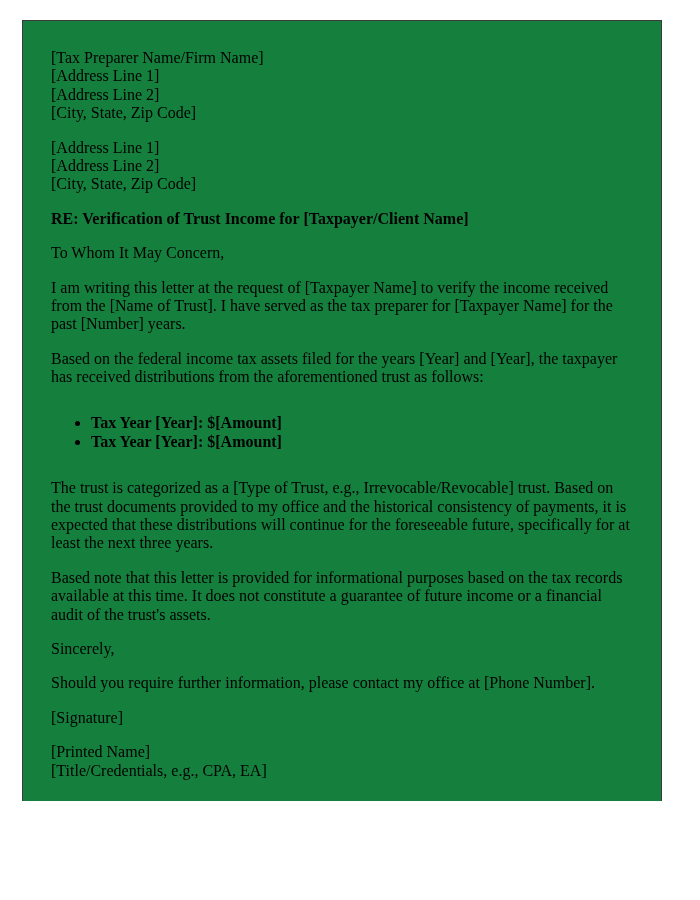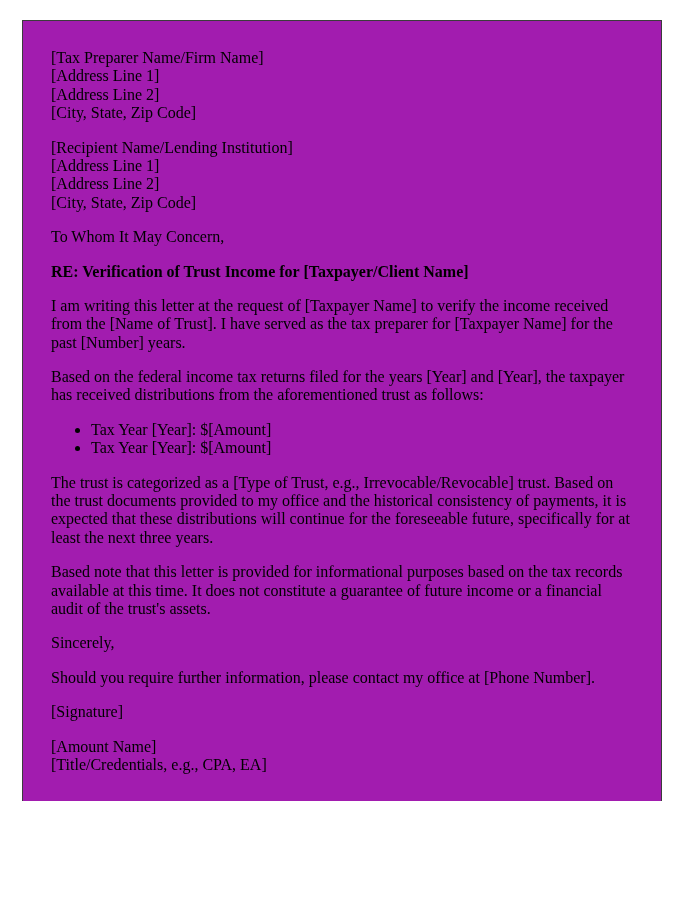--- a/index.html
+++ b/index.html
@@ -17,78 +17,78 @@
   }
   .letter {
     box-sizing: border-box;
     margin: 20px 0 0 22px;
     width: 640px;
     height: 781px;
     border: 1px solid #3c3c3c;
     border-bottom: none;
     padding: 12px 28px 0 28px;
     overflow: hidden;
-    background: #a21caf;
+    background: #15803d;
   }
   .para {
     margin: 16px 0;
     line-height: 1.15;
   }
   .subject {
     font-weight: bold;
   }
   ul.dist-list {
-    margin: 16px 0;
+    margin: 28px 0;
     padding-left: 40px;
     line-height: 1.15;
+    font-weight: bold;
   }
   ul.dist-list li {
     margin: 0;
   }
 </style>
 </head>
 <body>
 
 <div class="letter">
 
   <div class="para">
     <div>[Tax Preparer Name/Firm Name]</div>
     <div>[Address Line 1]</div>
     <div>[Address Line 2]</div>
     <div>[City, State, Zip Code]</div>
   </div>
 
   <div class="para">
-    <div>[Recipient Name/Lending Institution]</div>
     <div>[Address Line 1]</div>
     <div>[Address Line 2]</div>
     <div>[City, State, Zip Code]</div>
   </div>
 
+  <div class="para subject">RE: Verification of Trust Income for [Taxpayer/Client Name]</div>
+
   <div class="para">To Whom It May Concern,</div>
-
-  <div class="para subject">RE: Verification of Trust Income for [Taxpayer/Client Name]</div>
 
   <div class="para">I am writing this letter at the request of [Taxpayer Name] to verify the income received from the [Name of Trust]. I have served as the tax preparer for [Taxpayer Name] for the past [Number] years.</div>
 
-  <div class="para">Based on the federal income tax returns filed for the years [Year] and [Year], the taxpayer has received distributions from the aforementioned trust as follows:</div>
+  <div class="para">Based on the federal income tax assets filed for the years [Year] and [Year], the taxpayer has received distributions from the aforementioned trust as follows:</div>
 
   <ul class="dist-list">
     <li>Tax Year [Year]: $[Amount]</li>
     <li>Tax Year [Year]: $[Amount]</li>
   </ul>
 
   <div class="para">The trust is categorized as a [Type of Trust, e.g., Irrevocable/Revocable] trust. Based on the trust documents provided to my office and the historical consistency of payments, it is expected that these distributions will continue for the foreseeable future, specifically for at least the next three years.</div>
 
   <div class="para">Based note that this letter is provided for informational purposes based on the tax records available at this time. It does not constitute a guarantee of future income or a financial audit of the trust's assets.</div>
 
   <div class="para">Sincerely,</div>
 
   <div class="para">Should you require further information, please contact my office at [Phone Number].</div>
 
   <div class="para">[Signature]</div>
 
   <div class="para">
-    <div>[Amount Name]</div>
+    <div>[Printed Name]</div>
     <div>[Title/Credentials, e.g., CPA, EA]</div>
   </div>
 
 </div>
 
 </body></html>

